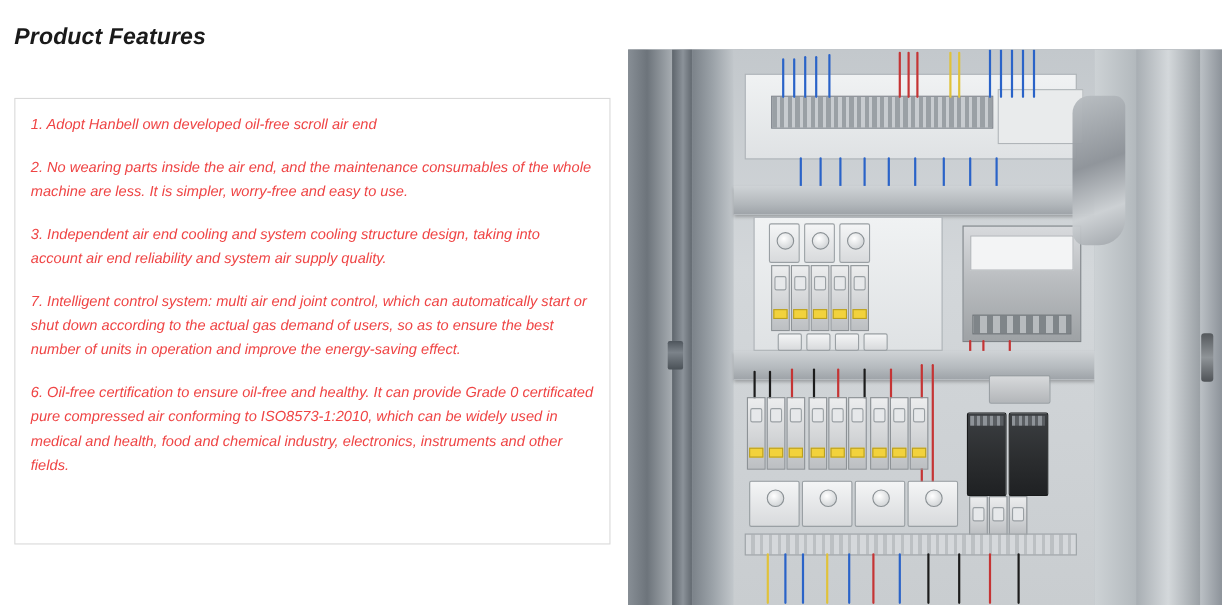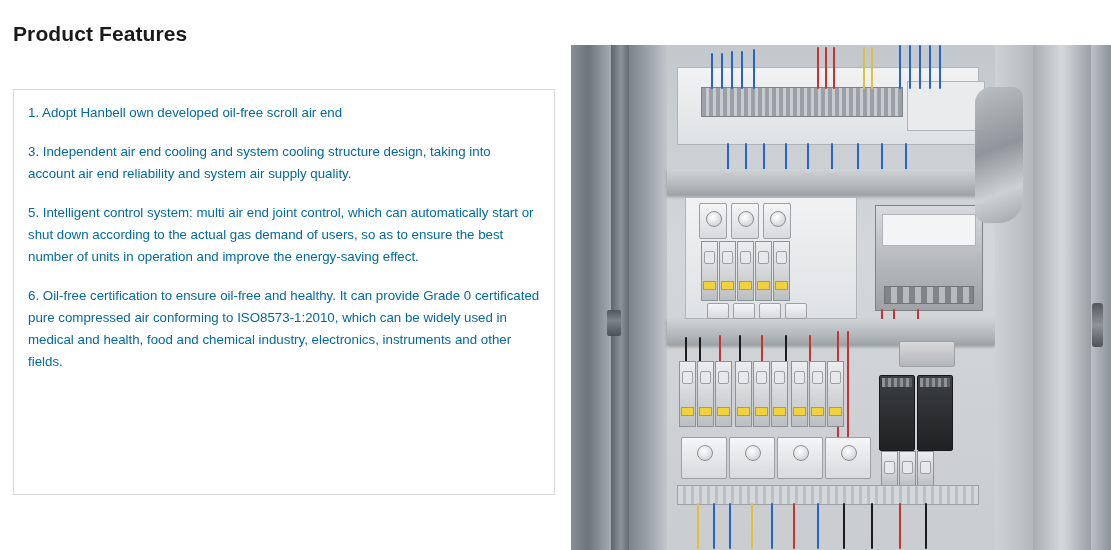--- a/index.html
+++ b/index.html
@@ -12,20 +12,21 @@
     height: 550px;
     font-family: "Liberation Sans", sans-serif;
     color: #333333;
     overflow: hidden;
     position: relative;
   }
   .page {
     position: relative;
     width: 958px;
     height: 550px;
+    font-style: italic;
   }
   .page-title {
     position: absolute;
     left: 13px;
     top: 8px;
     font-size: 21px;
     font-weight: bold;
     color: #1a1a1a;
     letter-spacing: 0.1px;
   }
@@ -37,21 +38,21 @@
     height: 406px;
     border: 1px solid #d9d9d9;
     background: #ffffff;
     box-sizing: border-box;
     padding: 12px 14px 10px 14px;
     overflow: hidden;
   }
   .feature-item {
     font-size: 13.3px;
     line-height: 22px;
-    color: #0369a1;
+    color: #ef4444;
     margin: 0 0 17px 0;
     text-align: left;
   }
   .feature-item:last-child {
     margin-bottom: 0;
   }
   .photo {
     position: absolute;
     left: 571px;
     top: 45px;
@@ -222,22 +223,23 @@
 </style>
 </head>
 <body>
 
 <div class="page">
 
   <h1 class="page-title">Product Features</h1>
 
   <div class="features-box">
     <p class="feature-item">1. Adopt Hanbell own developed oil-free scroll air end</p>
+    <p class="feature-item">2. No wearing parts inside the air end, and the maintenance consumables of the whole machine are less. It is simpler, worry-free and easy to use.</p>
     <p class="feature-item">3. Independent air end cooling and system cooling structure design, taking into account air end reliability and system air supply quality.</p>
-    <p class="feature-item">5. Intelligent control system: multi air end joint control, which can automatically start or shut down according to the actual gas demand of users, so as to ensure the best number of units in operation and improve the energy-saving effect.</p>
+    <p class="feature-item">7. Intelligent control system: multi air end joint control, which can automatically start or shut down according to the actual gas demand of users, so as to ensure the best number of units in operation and improve the energy-saving effect.</p>
     <p class="feature-item">6. Oil-free certification to ensure oil-free and healthy. It can provide Grade 0 certificated pure compressed air conforming to ISO8573-1:2010, which can be widely used in medical and health, food and chemical industry, electronics, instruments and other fields.</p>
   </div>
 
   <div class="photo">
     <div class="cab-bg"></div>
 
     <div class="cab-left-panel">
       <div class="cab-left-strip"></div>
       <div class="cab-hinge" style="top:265px"></div>
     </div>

